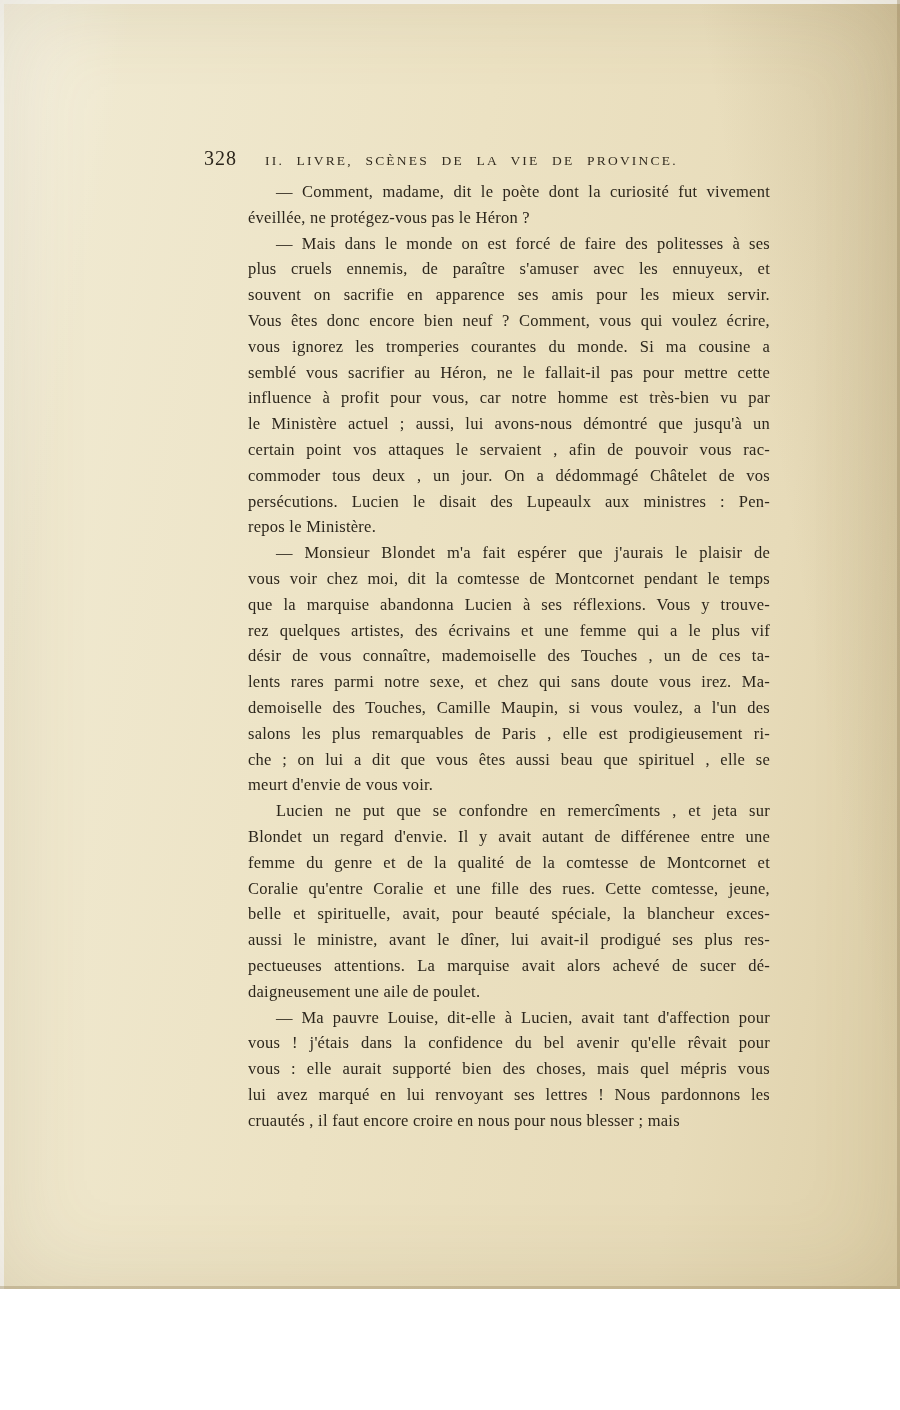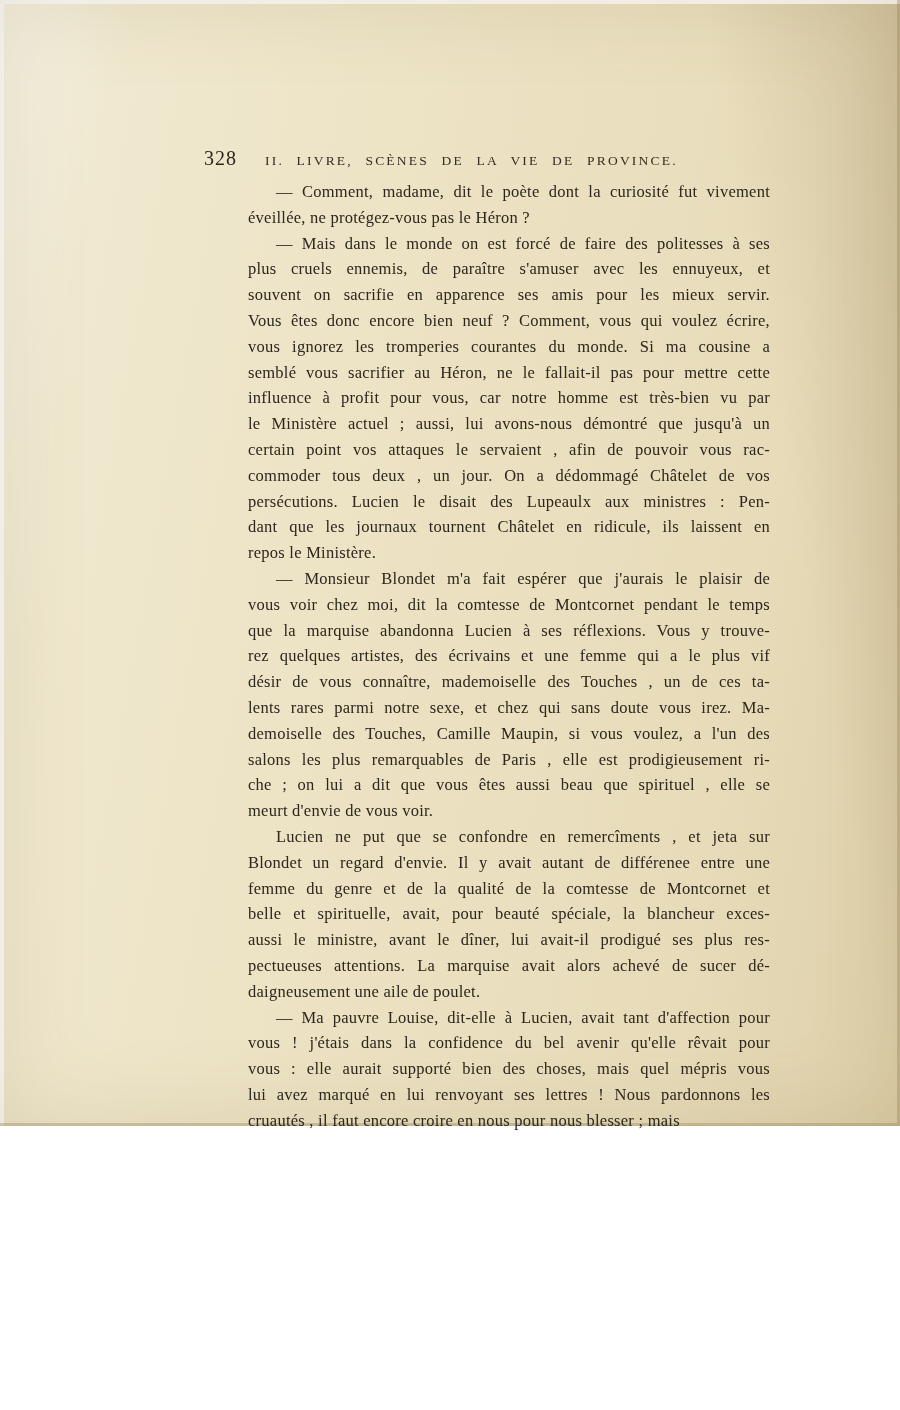--- a/index.html
+++ b/index.html
@@ -8,21 +8,21 @@
     width: 900px;
     height: 1410px;
     overflow: hidden;
     background: #ffffff;
     font-family: "Liberation Serif", "DejaVu Serif", serif;
   }
 
   .page {
     position: relative;
     width: 900px;
-    height: 1126px;
+    height: 1289px;
     background:
       linear-gradient(100deg, rgba(255,255,255,0.35) 0%, rgba(255,255,255,0) 12%),
       linear-gradient(260deg, rgba(120,95,45,0.18) 0%, rgba(120,95,45,0) 18%),
       linear-gradient(100deg, #f1ebd4 0%, #ece2c3 45%, #e7dbb9 78%, #ddcfa8 100%);
     box-shadow:
       inset 0 0 90px rgba(125,100,55,0.16),
       inset -3px -3px 0 rgba(150,130,90,0.35),
       inset 4px 4px 0 rgba(252,252,250,0.9);
   }
 
@@ -93,39 +93,39 @@
           <div class="line">plus cruels ennemis, de paraître s'amuser avec les ennuyeux, et</div>
           <div class="line">souvent on sacrifie en apparence ses amis pour les mieux servir.</div>
           <div class="line">Vous êtes donc encore bien neuf ? Comment, vous qui voulez écrire,</div>
           <div class="line">vous ignorez les tromperies courantes du monde. Si ma cousine a</div>
           <div class="line">semblé vous sacrifier au Héron, ne le fallait-il pas pour mettre cette</div>
           <div class="line">influence à profit pour vous, car notre homme est très-bien vu par</div>
           <div class="line">le Ministère actuel ; aussi, lui avons-nous démontré que jusqu'à un</div>
           <div class="line">certain point vos attaques le servaient , afin de pouvoir vous rac-</div>
           <div class="line">commoder tous deux , un jour. On a dédommagé Châtelet de vos</div>
           <div class="line">persécutions. Lucien le disait des Lupeaulx aux ministres : Pen-</div>
-          <div class="line">dant que les journaux tournent Châtelet en ridicule, ils laissent en</div>
           <div class="line last">repos le Ministère.</div>
         </div>
         <div class="paragraph">
           <div class="line indent">— Monsieur Blondet m'a fait espérer que j'aurais le plaisir de</div>
           <div class="line">vous voir chez moi, dit la comtesse de Montcornet pendant le temps</div>
           <div class="line">que la marquise abandonna Lucien à ses réflexions. Vous y trouve-</div>
           <div class="line">rez quelques artistes, des écrivains et une femme qui a le plus vif</div>
           <div class="line">désir de vous connaître, mademoiselle des Touches , un de ces ta-</div>
           <div class="line">lents rares parmi notre sexe, et chez qui sans doute vous irez. Ma-</div>
           <div class="line">demoiselle des Touches, Camille Maupin, si vous voulez, a l'un des</div>
           <div class="line">salons les plus remarquables de Paris , elle est prodigieusement ri-</div>
           <div class="line">che ; on lui a dit que vous êtes aussi beau que spirituel , elle se</div>
           <div class="line last">meurt d'envie de vous voir.</div>
         </div>
         <div class="paragraph">
           <div class="line indent">Lucien ne put que se confondre en remercîments , et jeta sur</div>
           <div class="line">Blondet un regard d'envie. Il y avait autant de différenee entre une</div>
           <div class="line">femme du genre et de la qualité de la comtesse de Montcornet et</div>
+          <div class="line">Coralie qu'entre Coralie et une fille des rues. Cette comtesse, jeune,</div>
           <div class="line">belle et spirituelle, avait, pour beauté spéciale, la blancheur exces-</div>
           <div class="line">aussi le ministre, avant le dîner, lui avait-il prodigué ses plus res-</div>
           <div class="line">pectueuses attentions. La marquise avait alors achevé de sucer dé-</div>
           <div class="line last">daigneusement une aile de poulet.</div>
         </div>
         <div class="paragraph">
           <div class="line indent">— Ma pauvre Louise, dit-elle à Lucien, avait tant d'affection pour</div>
           <div class="line">vous ! j'étais dans la confidence du bel avenir qu'elle rêvait pour</div>
           <div class="line">vous : elle aurait supporté bien des choses, mais quel mépris vous</div>
           <div class="line">lui avez marqué en lui renvoyant ses lettres ! Nous pardonnons les</div>

